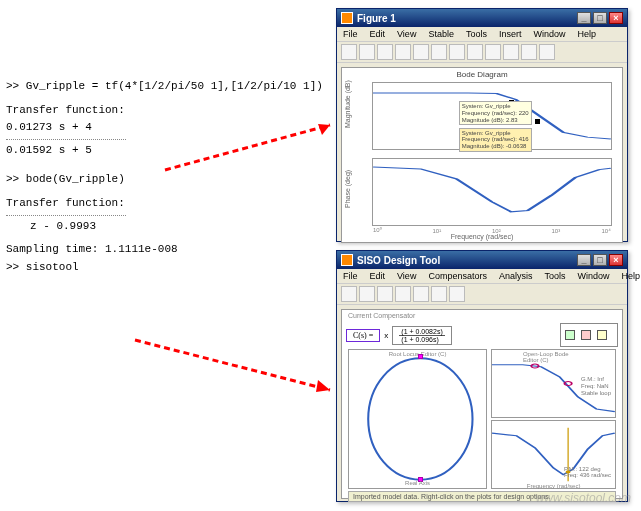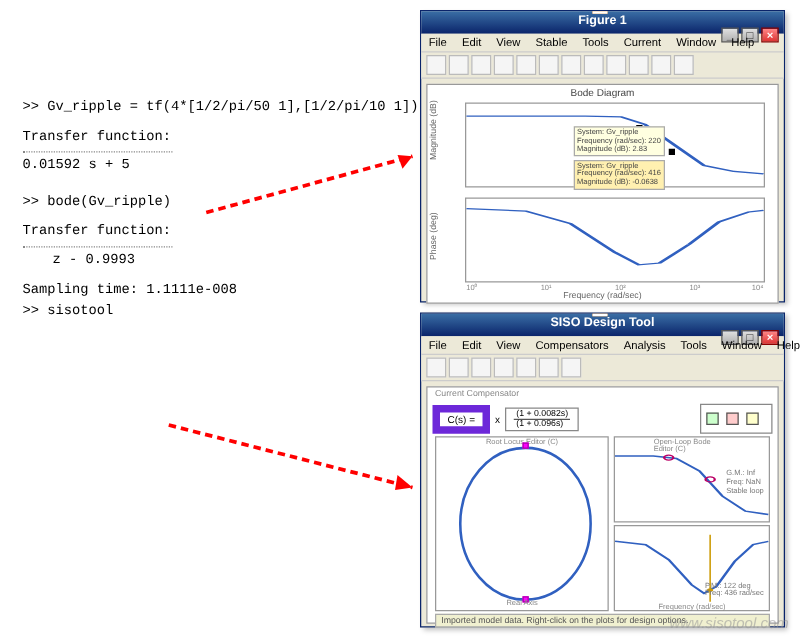--- a/index.html
+++ b/index.html
@@ -1,25 +1,25 @@
 <!DOCTYPE html>
 <html><head>
 <meta charset="utf-8">
 <style>
   * { box-sizing: border-box; margin: 0; padding: 0; }
   body { width: 641px; height: 511px; background: #fff; font-family: "Courier New", monospace; font-size: 11px; position: relative; overflow: hidden; }
-  .console { position: absolute; left: 18px; top: 78px; width: 300px; line-height: 1.6; color: #000; }
+  .console { position: absolute; left: 6px; top: 78px; width: 300px; line-height: 1.6; color: #000; }
   .console .line { white-space: nowrap; }
   .console .spacer { height: 6px; }
   .console .rule { border-top: 1px dotted #888; width: 120px; margin: 2px 0 2px 0; }
   .console .boxed { display: inline-block; border: 1px solid #f06; padding: 1px 4px; }
   .console .str { color: #a050a0; }
 
   .window { position: absolute; background: #ece9d8; border: 1px solid #0a246a; box-shadow: 2px 2px 4px rgba(0,0,0,.25); font-family: Tahoma, sans-serif; font-size: 10px; }
-  .titlebar { background: linear-gradient(#3a6ea5,#0a246a); color: #fff; height: 18px; display: flex; align-items: center; padding: 0 4px; font-weight: bold; font-size: 10px; flex-direction: column; }
+  .titlebar { background: linear-gradient(#3a6ea5,#0a246a); color: #fff; height: 18px; display: flex; align-items: center; padding: 0 4px; font-weight: bold; font-size: 10px; }
   .title-icon { width: 12px; height: 12px; background: #f80; border: 1px solid #fff; margin-right: 4px; }
   .win-btns { margin-left: auto; display: flex; gap: 2px; }
   .win-btn { width: 14px; height: 12px; background: linear-gradient(#e0e0e0,#b0b0b0); border: 1px solid #555; display: flex; align-items: center; justify-content: center; font-size: 9px; color: #333; }
   .win-btn.close { background: linear-gradient(#f88,#d33); color: #fff; border-color: #800; }
   .menubar { background: #ece9d8; display: flex; gap: 12px; padding: 2px 6px; color: #000; font-size: 9px; }
   .toolbar { background: #ece9d8; border-top: 1px solid #ccc; border-bottom: 1px solid #ccc; display: flex; gap: 2px; padding: 2px 4px; }
   .tb-btn { width: 16px; height: 16px; background: #f5f5f5; border: 1px solid #bbb; }
   .plotarea { background: #ffffff; margin: 4px; border: 1px solid #999; position: relative; }
 
   .win1 { left: 336px; top: 8px; width: 292px; height: 234px; }
@@ -31,21 +31,21 @@
   .ylabel { position: absolute; left: 2px; transform: rotate(-90deg); transform-origin: left top; font-size: 7px; color: #666; }
   .xlabel { position: absolute; bottom: 2px; left: 50%; transform: translateX(-50%); font-size: 7px; color: #666; }
   .marker { position: absolute; width: 5px; height: 5px; background: #000; }
   .datatip { position: absolute; background: #ffffe0; border: 1px solid #aaa; font-size: 6px; padding: 1px 2px; line-height: 1.1; white-space: nowrap; color: #444; }
   .curve { position: absolute; top: 0; left: 0; width: 100%; height: 100%; }
   .tick { position: absolute; font-size: 6px; color: #888; }
 
   .win2 { left: 336px; top: 250px; width: 292px; height: 252px; }
   .win2 .plotarea { height: 190px; padding: 2px; }
   .compbar { display: flex; align-items: center; gap: 4px; padding: 2px; font-size: 8px; }
-  .comp-sel { border: 6px solid #6d28d9; background: #fff; padding: 1px 6px; }
+  .comp-sel { border: 1px solid #6d28d9; background: #fff; padding: 1px 6px; font-family: Liberation Serif, serif; }
   .comp-eq { border: 1px solid #888; background: #fff; padding: 1px 6px; font-size: 7px; }
   .arch-thumb { width: 58px; height: 24px; background: #fff; border: 1px solid #888; margin-left: auto; position: relative; }
   .arch-thumb .blk { position: absolute; width: 10px; height: 10px; border: 1px solid #555; }
   .sub-title { font-size: 7px; color: #888; padding: 0 0 2px 4px; }
   .panels { display: flex; gap: 4px; height: 140px; padding: 0 4px; }
   .rl-panel { flex: 1.1; border: 1px solid #999; position: relative; }
   .ol-panel { flex: 1; display: flex; flex-direction: column; gap: 2px; }
   .ol-sub { flex: 1; border: 1px solid #999; position: relative; }
   .panel-title { position: absolute; top: 1px; left: 50%; transform: translateX(-50%); font-size: 6px; color: #888; }
   .statusbar { background: #f0f0d0; border: 1px solid #aaa; font-size: 7px; color: #555; padding: 1px 4px; }
@@ -57,20 +57,21 @@
 
   .watermark { position: absolute; right: 10px; bottom: 6px; font-family: Arial; font-size: 12px; color: rgba(150,150,150,.55); font-style: italic; }
 </style>
 </head>
 <body>
 
 <div class="console">
   <div class="line">&gt;&gt; Gv_ripple = tf(4*[1/2/pi/50 1],[1/2/pi/10 1])</div>
   <div class="spacer"></div>
   <div class="line">Transfer function:</div>
+  <div class="line">0.01273 s + 4</div>
   <div class="rule"></div>
   <div class="line">0.01592 s + 5</div>
   <div class="spacer"></div>
     <div class="spacer"></div>
   <div class="line">&gt;&gt; bode(Gv_ripple)</div>
   <div class="spacer"></div>
   <div class="line">Transfer function:</div>
   <div class="rule"></div>
   <div class="line" style="padding-left:24px">z - 0.9993</div>
   <div class="spacer"></div>
@@ -97,21 +98,21 @@
       <div class="win-btn">□</div>
       <div class="win-btn close">×</div>
     </div>
   </div>
   <div class="menubar">
     <span>File</span>
     <span>Edit</span>
     <span>View</span>
     <span>Stable</span>
     <span>Tools</span>
-    <span>Current</span>
+    <span>Insert</span>
     <span>Window</span>
     <span>Help</span>
   </div>
   <div class="toolbar">
     <div class="tb-btn"></div>
     <div class="tb-btn"></div>
     <div class="tb-btn"></div>
     <div class="tb-btn"></div>
     <div class="tb-btn"></div>
     <div class="tb-btn"></div>

